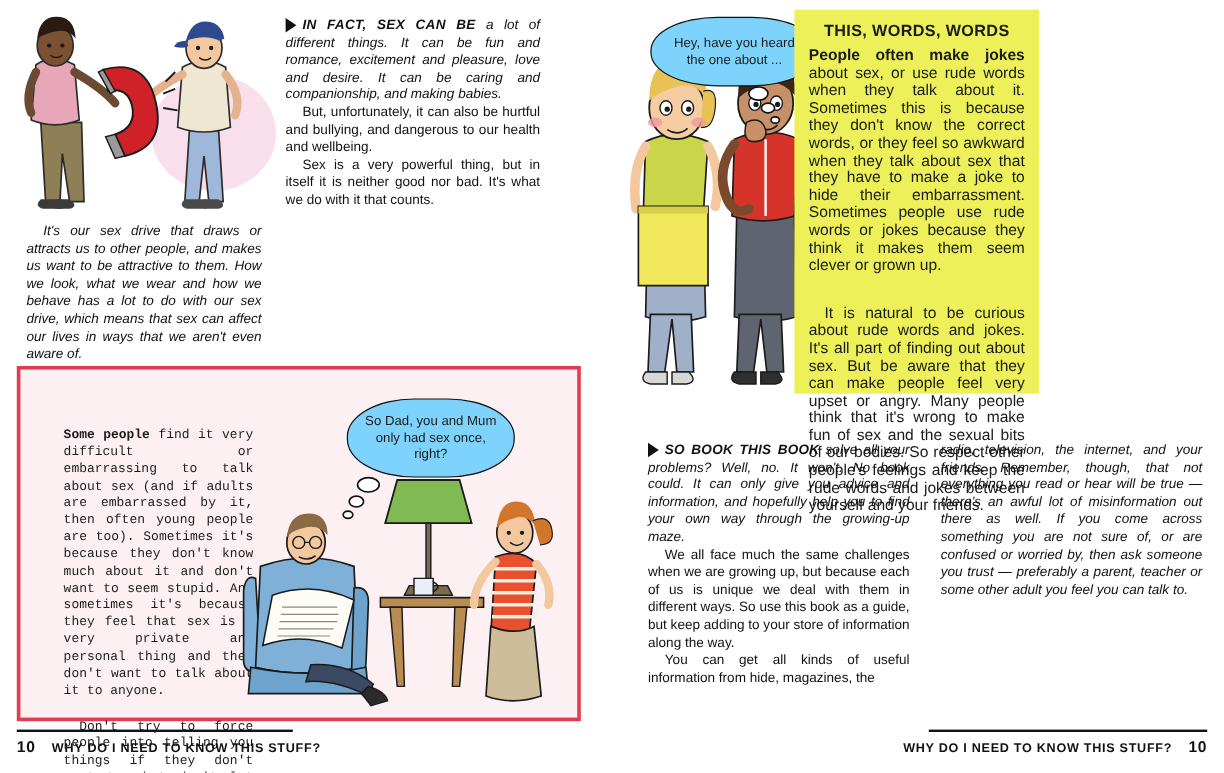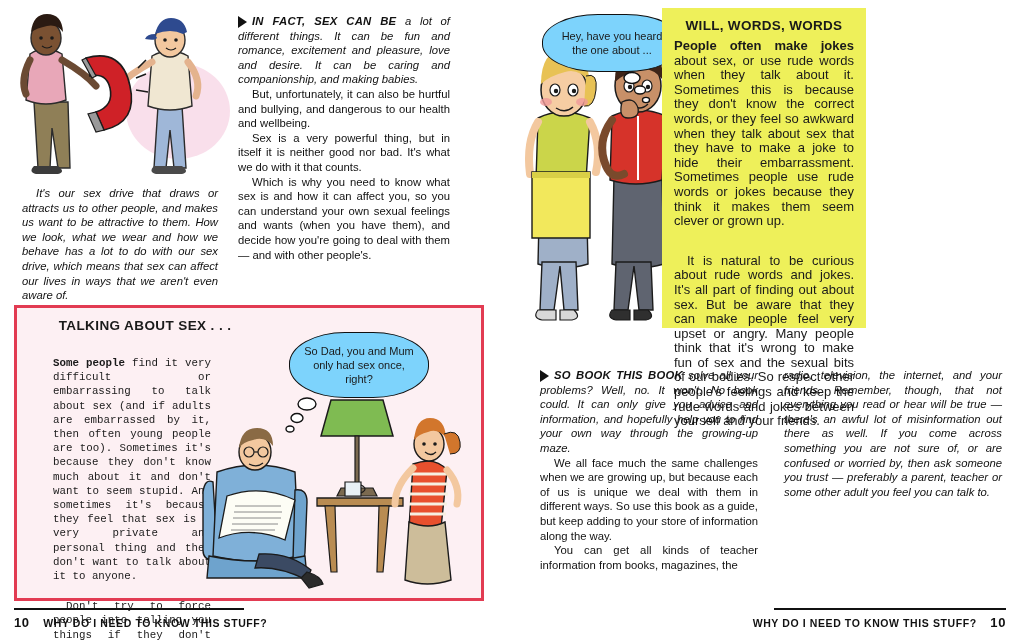--- a/index.html
+++ b/index.html
@@ -180,26 +180,24 @@
     <div class="caption-left body-col">
       <p class="first" style="text-indent:14px;">It's our sex drive that draws or attracts us to other people, and makes us want to be attractive to them. How we look, what we wear and how we behave has a lot to do with our sex drive, which means that sex can affect our lives in ways that we aren't even aware of.</p>
     </div>
 
     <div class="col-right-left-page body-col">
       <p class="first">
         <span class="arrow"></span><span class="lead">IN FACT, SEX CAN BE</span><span> a lot of different things. It can be fun and romance, excitement and pleasure, love and desire. It can be caring and companionship, and making babies.</span>
       </p>
       <p>But, unfortunately, it can also be hurtful and bullying, and dangerous to our health and wellbeing.</p>
       <p>Sex is a very powerful thing, but in itself it is neither good nor bad. It's what we do with it that counts.</p>
-      <p>Which is why you need to know what sex is and how it can affect you, so you can understand your own sexual feelings and wants (when you have them), and decide how you're going to deal with them — and with other people's.</p>
     </div>
 
     <div class="pink-box">
       <div class="pink-box-inner">
-        <div class="pink-title">TALKING ABOUT SEX . . .</div>
         <div class="pink-text">
           <p><b>Some people</b><span> find it very difficult or embarrassing to talk about sex (and if adults are embarrassed by it, then often young people are too). Sometimes it's because they don't know much about it and don't want to seem stupid. And sometimes it's because they feel that sex is a very private and personal thing and they don't want to talk about it to anyone.</span></p>
           <p>Don't try to force people into telling you things if they don't want to, but don't let their embarrassment (or yours) put you off asking someone else.</p>
         </div>
 
         <div class="bubble" style="left:272px;top:24px;width:140px;height:66px;">
           <span>So Dad, you and Mum only had sex once, right?</span>
         </div>
         <svg style="position:absolute;left:268px;top:84px;" width="70" height="50">
           <ellipse cx="22" cy="12" rx="9" ry="6" fill="#fff" stroke="#111" stroke-width="1.4"></ellipse>
@@ -322,34 +320,34 @@
     <div class="bubble" style="left:30px;top:14px;width:140px;height:58px;">
       <span>Hey, have you heard the one about ...</span>
     </div>
     <svg style="position:absolute;left:86px;top:68px;" width="70" height="44">
       <ellipse cx="34" cy="10" rx="8" ry="5.5" fill="#fff" stroke="#111" stroke-width="1.4"></ellipse>
       <ellipse cx="42" cy="22" rx="5.5" ry="4" fill="#fff" stroke="#111" stroke-width="1.4"></ellipse>
       <ellipse cx="48" cy="32" rx="3.5" ry="2.6" fill="#fff" stroke="#111" stroke-width="1.4"></ellipse>
     </svg>
 
     <div class="yellow-box">
-      <div class="yellow-title">WILL, WORDS, WORDS</div>
+      <div class="yellow-title">THIS, WORDS, WORDS</div>
       <div class="yellow-text">
         <p><b>People often make jokes</b><span> about sex, or use rude words when they talk about it. Sometimes this is because they don't know the correct words, or they feel so awkward when they talk about sex that they have to make a joke to hide their embarrassment. Sometimes people use rude words or jokes because they think it makes them seem clever or grown up.</span></p>
         <p>It is natural to be curious about rude words and jokes. It's all part of finding out about sex. But be aware that they can make people feel very upset or angry. Many people think that it's wrong to make fun of sex and the sexual bits of our bodies. So respect other people's feelings and keep the rude words and jokes between yourself and your friends.</p>
       </div>
     </div>
 
     <div class="right-cols">
       <div class="rcol a body-col">
         <p class="first">
           <span class="arrow"></span><span class="lead">SO BOOK THIS BOOK</span><span> solve all your problems? Well, no. It won't. No book could. It can only give you advice and information, and hopefully help you to find your own way through the growing-up maze.</span>
         </p>
         <p>We all face much the same challenges when we are growing up, but because each of us is unique we deal with them in different ways. So use this book as a guide, but keep adding to your store of information along the way.</p>
-        <p>You can get all kinds of teacher information from books, magazines, the</p>
+        <p>You can get all kinds of useful information from hide, magazines, the</p>
       </div>
       <div class="rcol b body-col">
         <p class="first">radio, television, the internet, and your friends. Remember, though, that not everything you read or hear will be true — there's an awful lot of misinformation out there as well. If you come across something you are not sure of, or are confused or worried by, then ask someone you trust — preferably a parent, teacher or some other adult you feel you can talk to.</p>
       </div>
     </div>
 
     <div class="footer-rule" style="right:14px;bottom:34px;width:232px;"></div>
     <div class="footer" style="right:14px;text-align:right;">
       <span>WHY DO I NEED TO KNOW THIS STUFF?</span>
       <span class="num" style="margin-left:10px;">10</span>

